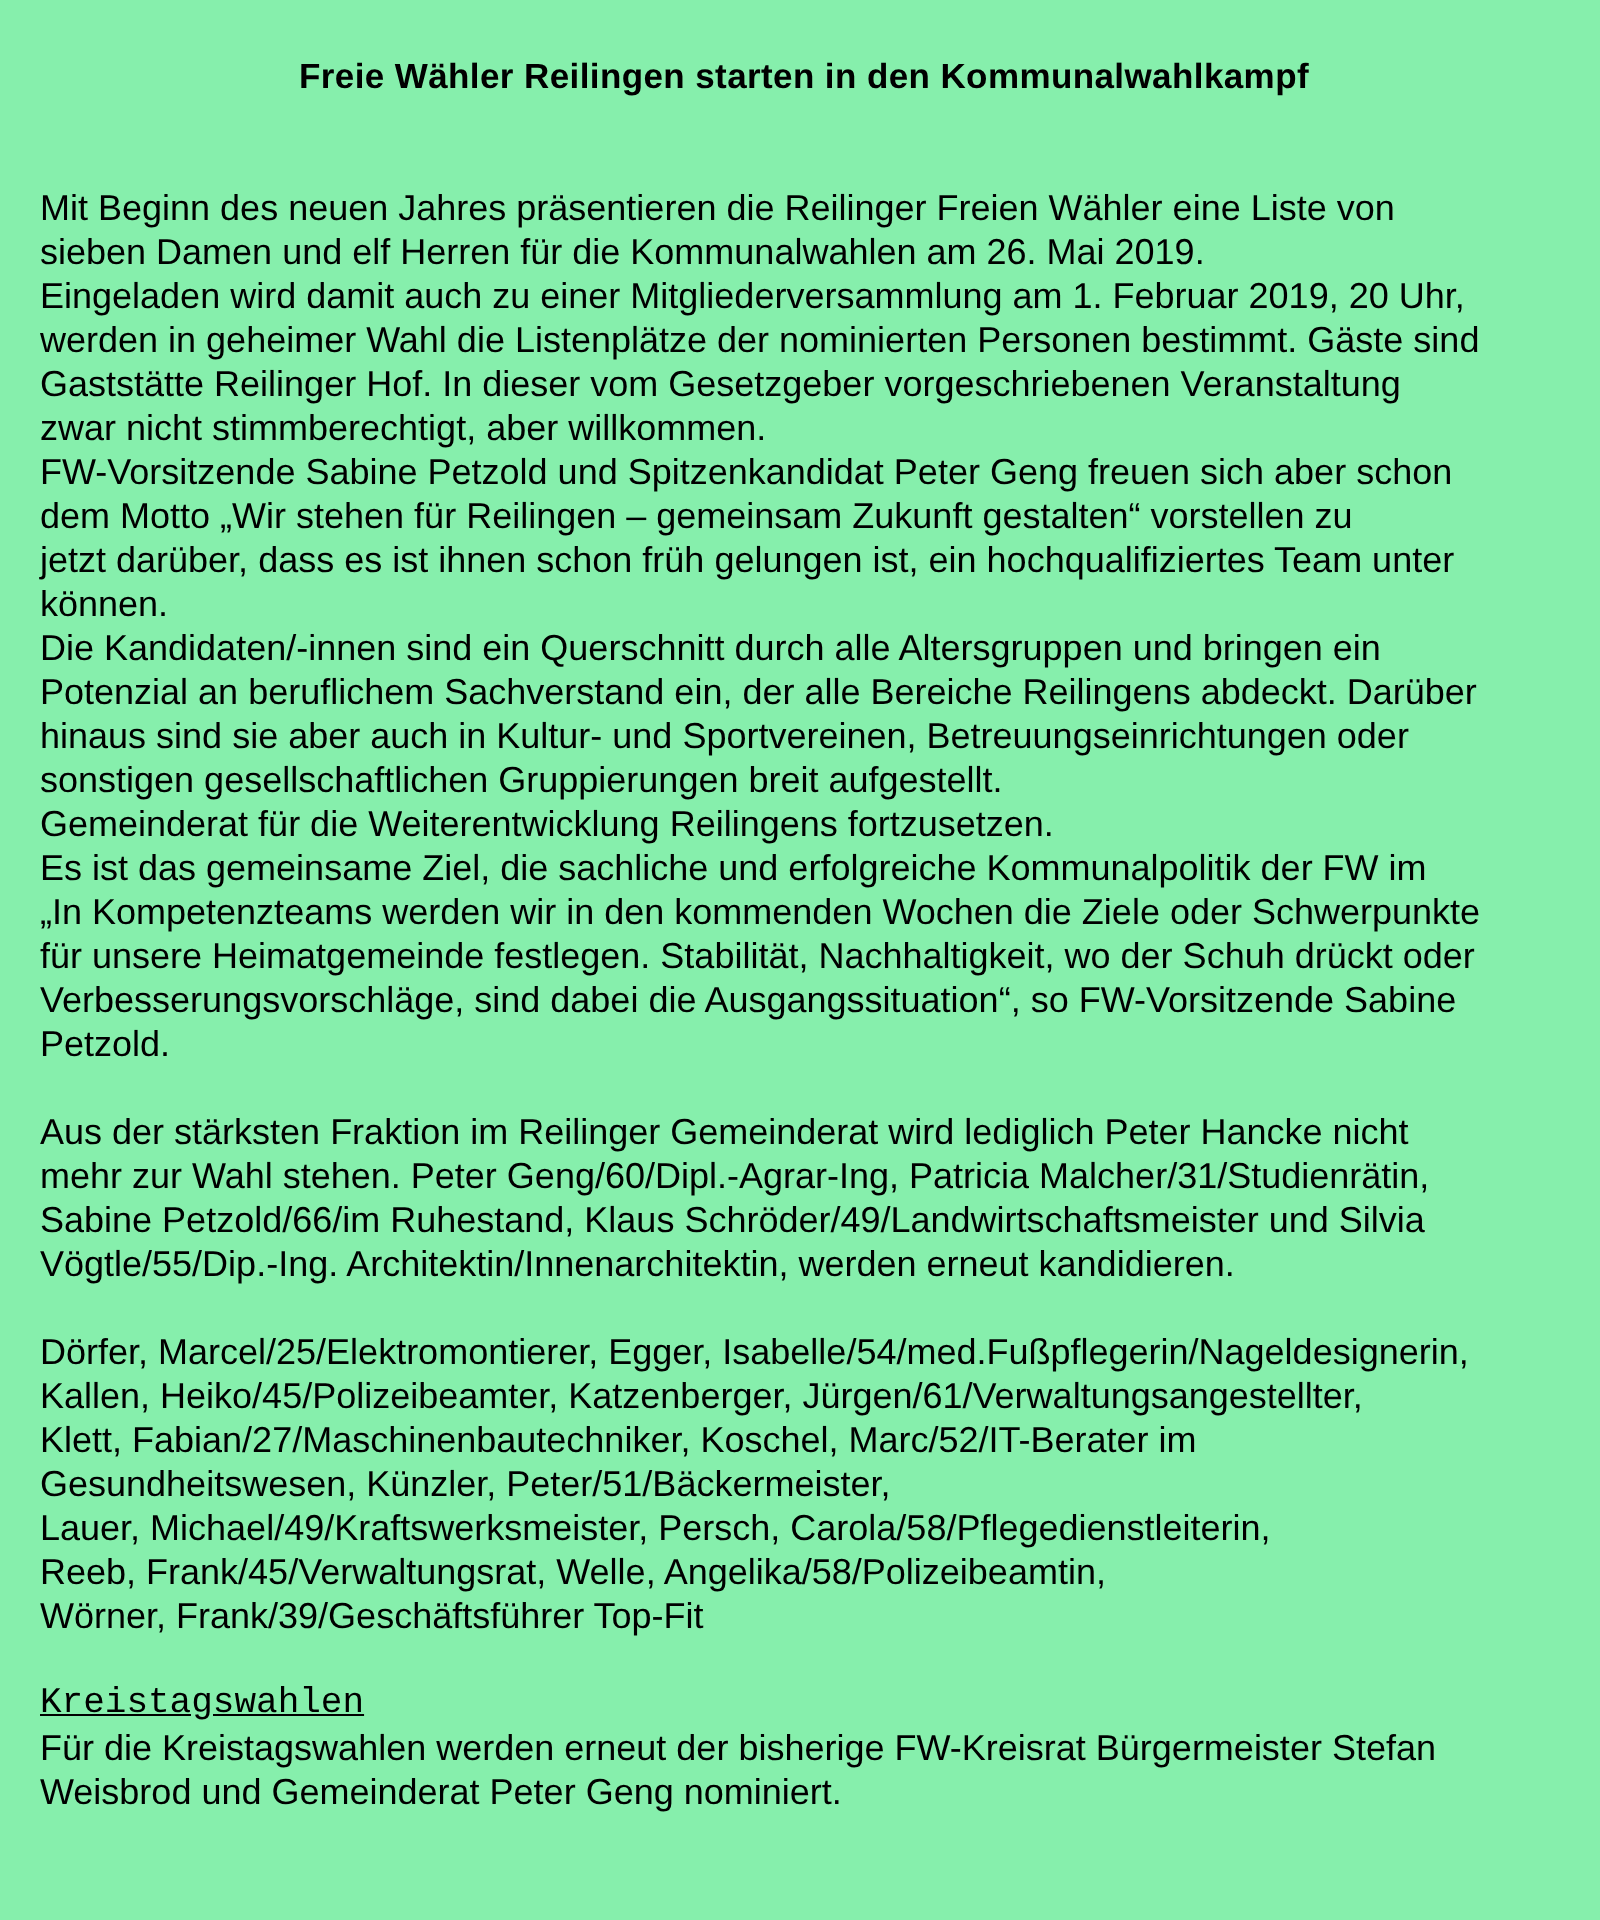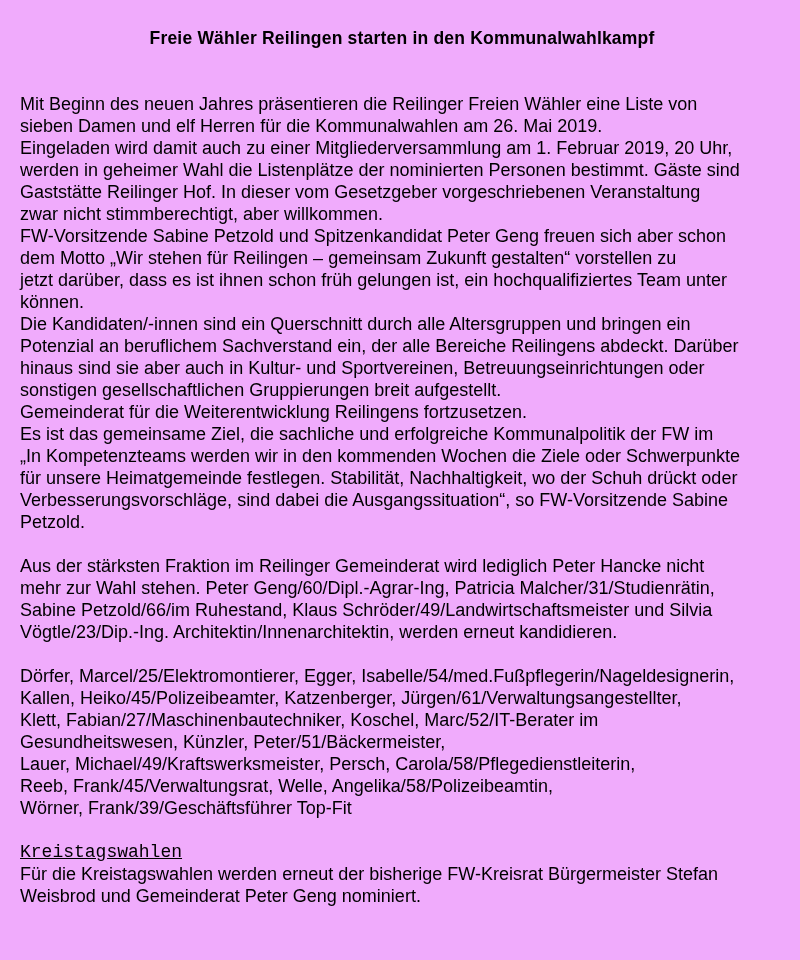--- a/index.html
+++ b/index.html
@@ -12,21 +12,21 @@
     height: 960px;
     overflow: hidden;
     font-family: "Liberation Sans", "DejaVu Sans", sans-serif;
     color: #000000;
   }
   .page {
     box-sizing: border-box;
     width: 800px;
     height: 960px;
     padding: 27px 16px 0 20px;
-    background: #f0abfc;
+    background: #86efac;
   }
   .title {
     margin: 0 0 44px 0;
     font-size: 17.5px;
     line-height: 22px;
     font-weight: bold;
     text-align: center;
     letter-spacing: 0.2px;
   }
   .para {
@@ -81,21 +81,21 @@
         <div class="line">„In Kompetenzteams werden wir in den kommenden Wochen die Ziele oder Schwerpunkte</div>
         <div class="line">für unsere Heimatgemeinde festlegen. Stabilität, Nachhaltigkeit, wo der Schuh drückt oder</div>
         <div class="line">Verbesserungsvorschläge, sind dabei die Ausgangssituation“, so FW-Vorsitzende Sabine</div>
         <div class="line">Petzold.</div>
       </div>
       <div class="line blank"></div>
       <div class="para">
         <div class="line">Aus der stärksten Fraktion im Reilinger Gemeinderat wird lediglich Peter Hancke nicht</div>
         <div class="line">mehr zur Wahl stehen. Peter Geng/60/Dipl.-Agrar-Ing, Patricia Malcher/31/Studienrätin,</div>
         <div class="line">Sabine Petzold/66/im Ruhestand, Klaus Schröder/49/Landwirtschaftsmeister und Silvia</div>
-        <div class="line">Vögtle/23/Dip.-Ing. Architektin/Innenarchitektin, werden erneut kandidieren.</div>
+        <div class="line">Vögtle/55/Dip.-Ing. Architektin/Innenarchitektin, werden erneut kandidieren.</div>
       </div>
       <div class="line blank"></div>
       <div class="para">
         <div class="line">Dörfer, Marcel/25/Elektromontierer, Egger, Isabelle/54/med.Fußpflegerin/Nageldesignerin,</div>
         <div class="line">Kallen, Heiko/45/Polizeibeamter, Katzenberger, Jürgen/61/Verwaltungsangestellter,</div>
         <div class="line">Klett, Fabian/27/Maschinenbautechniker, Koschel, Marc/52/IT-Berater im</div>
         <div class="line">Gesundheitswesen, Künzler, Peter/51/Bäckermeister,</div>
         <div class="line">Lauer, Michael/49/Kraftswerksmeister, Persch, Carola/58/Pflegedienstleiterin,</div>
         <div class="line">Reeb, Frank/45/Verwaltungsrat, Welle, Angelika/58/Polizeibeamtin,</div>
         <div class="line">Wörner, Frank/39/Geschäftsführer Top-Fit</div>

